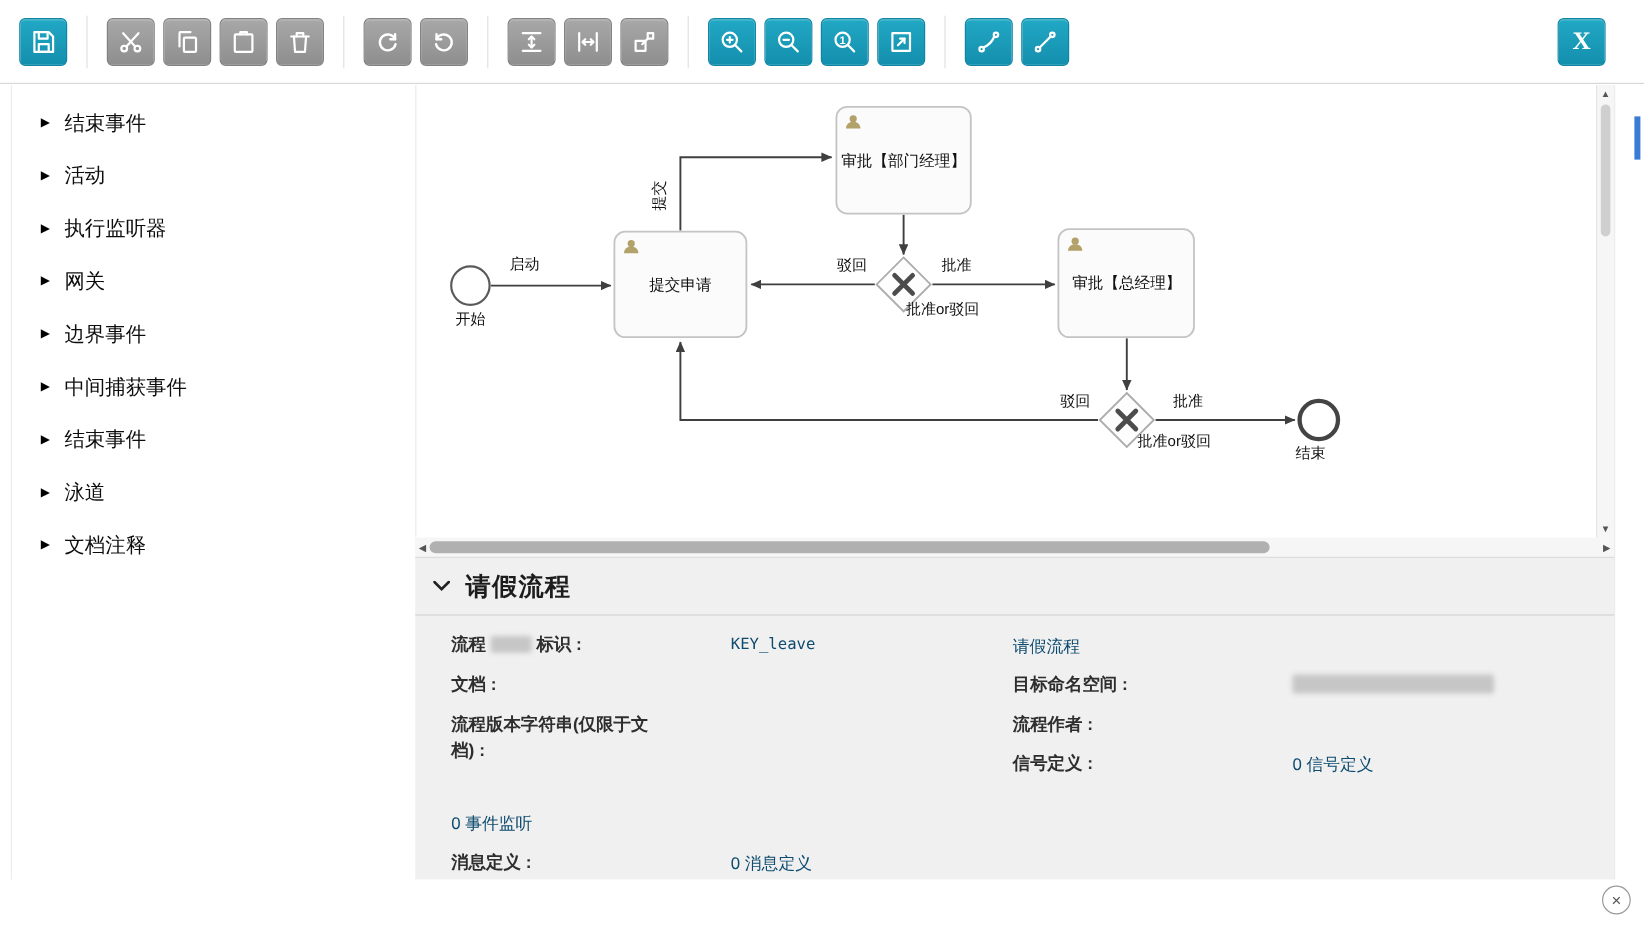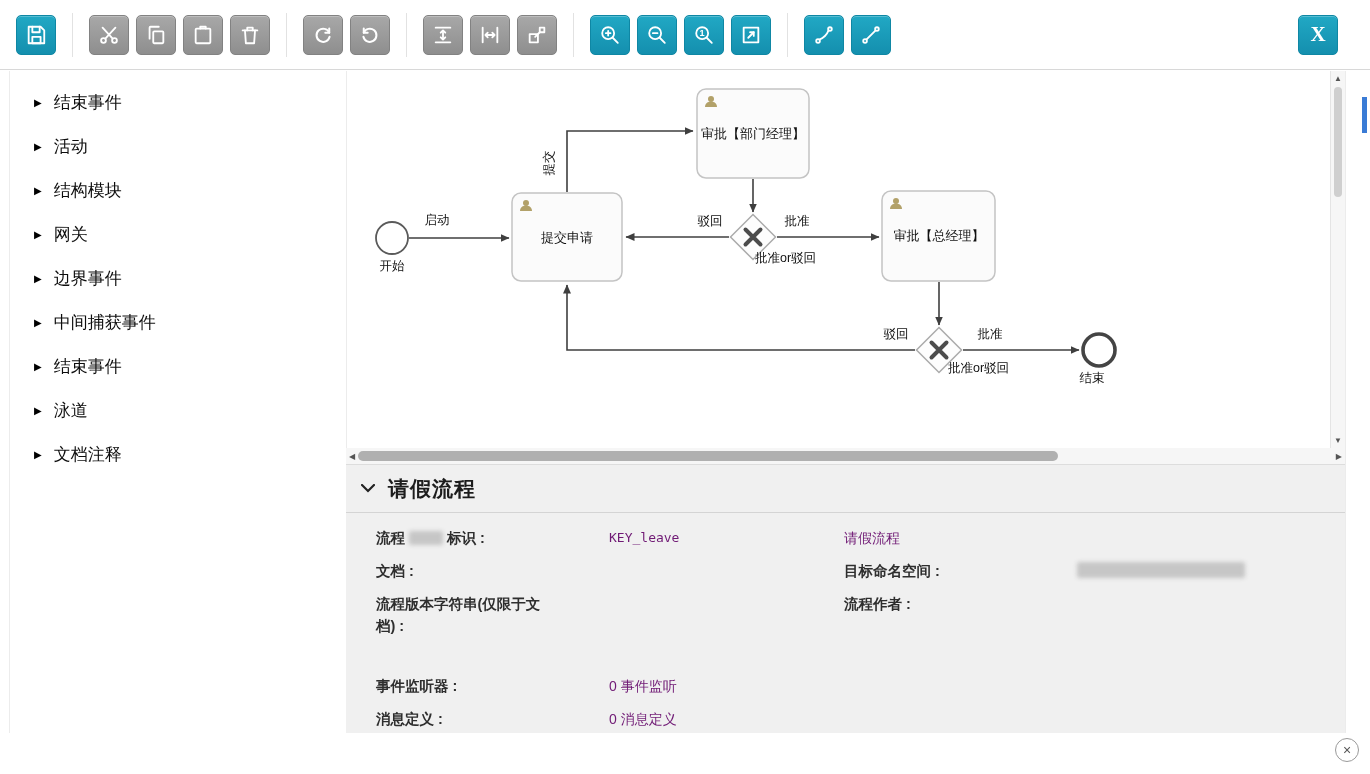--- a/index.html
+++ b/index.html
@@ -49,21 +49,21 @@
          border-top:1px solid #ddd;box-sizing:border-box;}
   .props-header{height:47px;display:flex;align-items:center;padding-left:15px;
                 border-bottom:1px solid #d4d4d4;cursor:pointer;}
   .props-title{font-size:21px;font-weight:bold;margin-left:13px;color:#1c1c1c;letter-spacing:1px;
                font-family:"Liberation Serif","DejaVu Serif",serif;}
   .props-body{display:flex;padding:14px 0 0 30px;}
   .pcol{width:468px;flex:0 0 auto;}
   .prow{display:flex;margin-bottom:11px;line-height:22px;}
   .prow.gap{margin-bottom:38px;}
   .plabel{width:233px;flex:0 0 auto;font-weight:bold;font-size:14.5px;color:#2e2e2e;}
-  .pvalue{font-size:14px;color:#701a75;cursor:pointer;}
+  .pvalue{font-size:14px;color:#0c4a6e;cursor:pointer;}
   .mono{font-family:"DejaVu Sans Mono","Liberation Mono",monospace;font-size:13px;}
   .redact{display:inline-block;background:#c6c6c6;filter:blur(2px);border-radius:2px;vertical-align:-2px;}
   .redact-label{width:34px;height:14px;margin:0 4px;}
   .redact-value{width:168px;height:16px;}
 
   
   .right-strip{position:absolute;left:1345px;top:71px;width:25px;height:703px;background:#fff;
                border-left:1px solid #ececec;box-sizing:border-box;}
   .page-thumb{position:absolute;left:16px;top:26px;width:5px;height:36px;background:#3a7bd5;cursor:pointer;}
   .bottom-bar{position:absolute;left:0;top:733px;width:1370px;height:41px;background:#fff;}
@@ -204,21 +204,21 @@
     <div class="pal-item">
         <span class="pal-arrow">▶</span>
         <span>结束事件</span>
       </div>
     <div class="pal-item">
         <span class="pal-arrow">▶</span>
         <span>活动</span>
       </div>
     <div class="pal-item">
         <span class="pal-arrow">▶</span>
-        <span>结构模块</span>
+        <span>执行监听器</span>
       </div>
     <div class="pal-item">
         <span class="pal-arrow">▶</span>
         <span>网关</span>
       </div>
     <div class="pal-item">
         <span class="pal-arrow">▶</span>
         <span>边界事件</span>
       </div>
     <div class="pal-item">
@@ -343,39 +343,42 @@
         </div>
         <div class="prow">
           <div class="plabel">文档 :</div>
           <div class="pvalue"></div>
         </div>
         <div class="prow gap">
           <div class="plabel"><span>流程版本字符串(仅限于文</span><br><span>档) :</span></div>
           <div class="pvalue"></div>
         </div>
         <div class="prow">
-          <div class="plabel">事件监听器 :</div>
           <div class="pvalue">0 事件监听</div>
         </div>
         <div class="prow">
           <div class="plabel">消息定义 :</div>
           <div class="pvalue">0 消息定义</div>
         </div>
       </div>
       <div class="pcol">
         <div class="prow">
           <div class="pvalue">请假流程</div>
         </div>
         <div class="prow">
           <div class="plabel">目标命名空间 :</div>
           <div class="pvalue"><span class="redact redact-value"></span></div>
         </div>
         <div class="prow">
           <div class="plabel">流程作者 :</div>
           <div class="pvalue"></div>
+        </div>
+        <div class="prow">
+          <div class="plabel">信号定义 :</div>
+          <div class="pvalue">0 信号定义</div>
         </div>
       </div>
     </div>
   </div>
 
   <div class="right-strip">
     <div class="page-thumb"></div>
   </div>
 
   <div class="bottom-bar">

